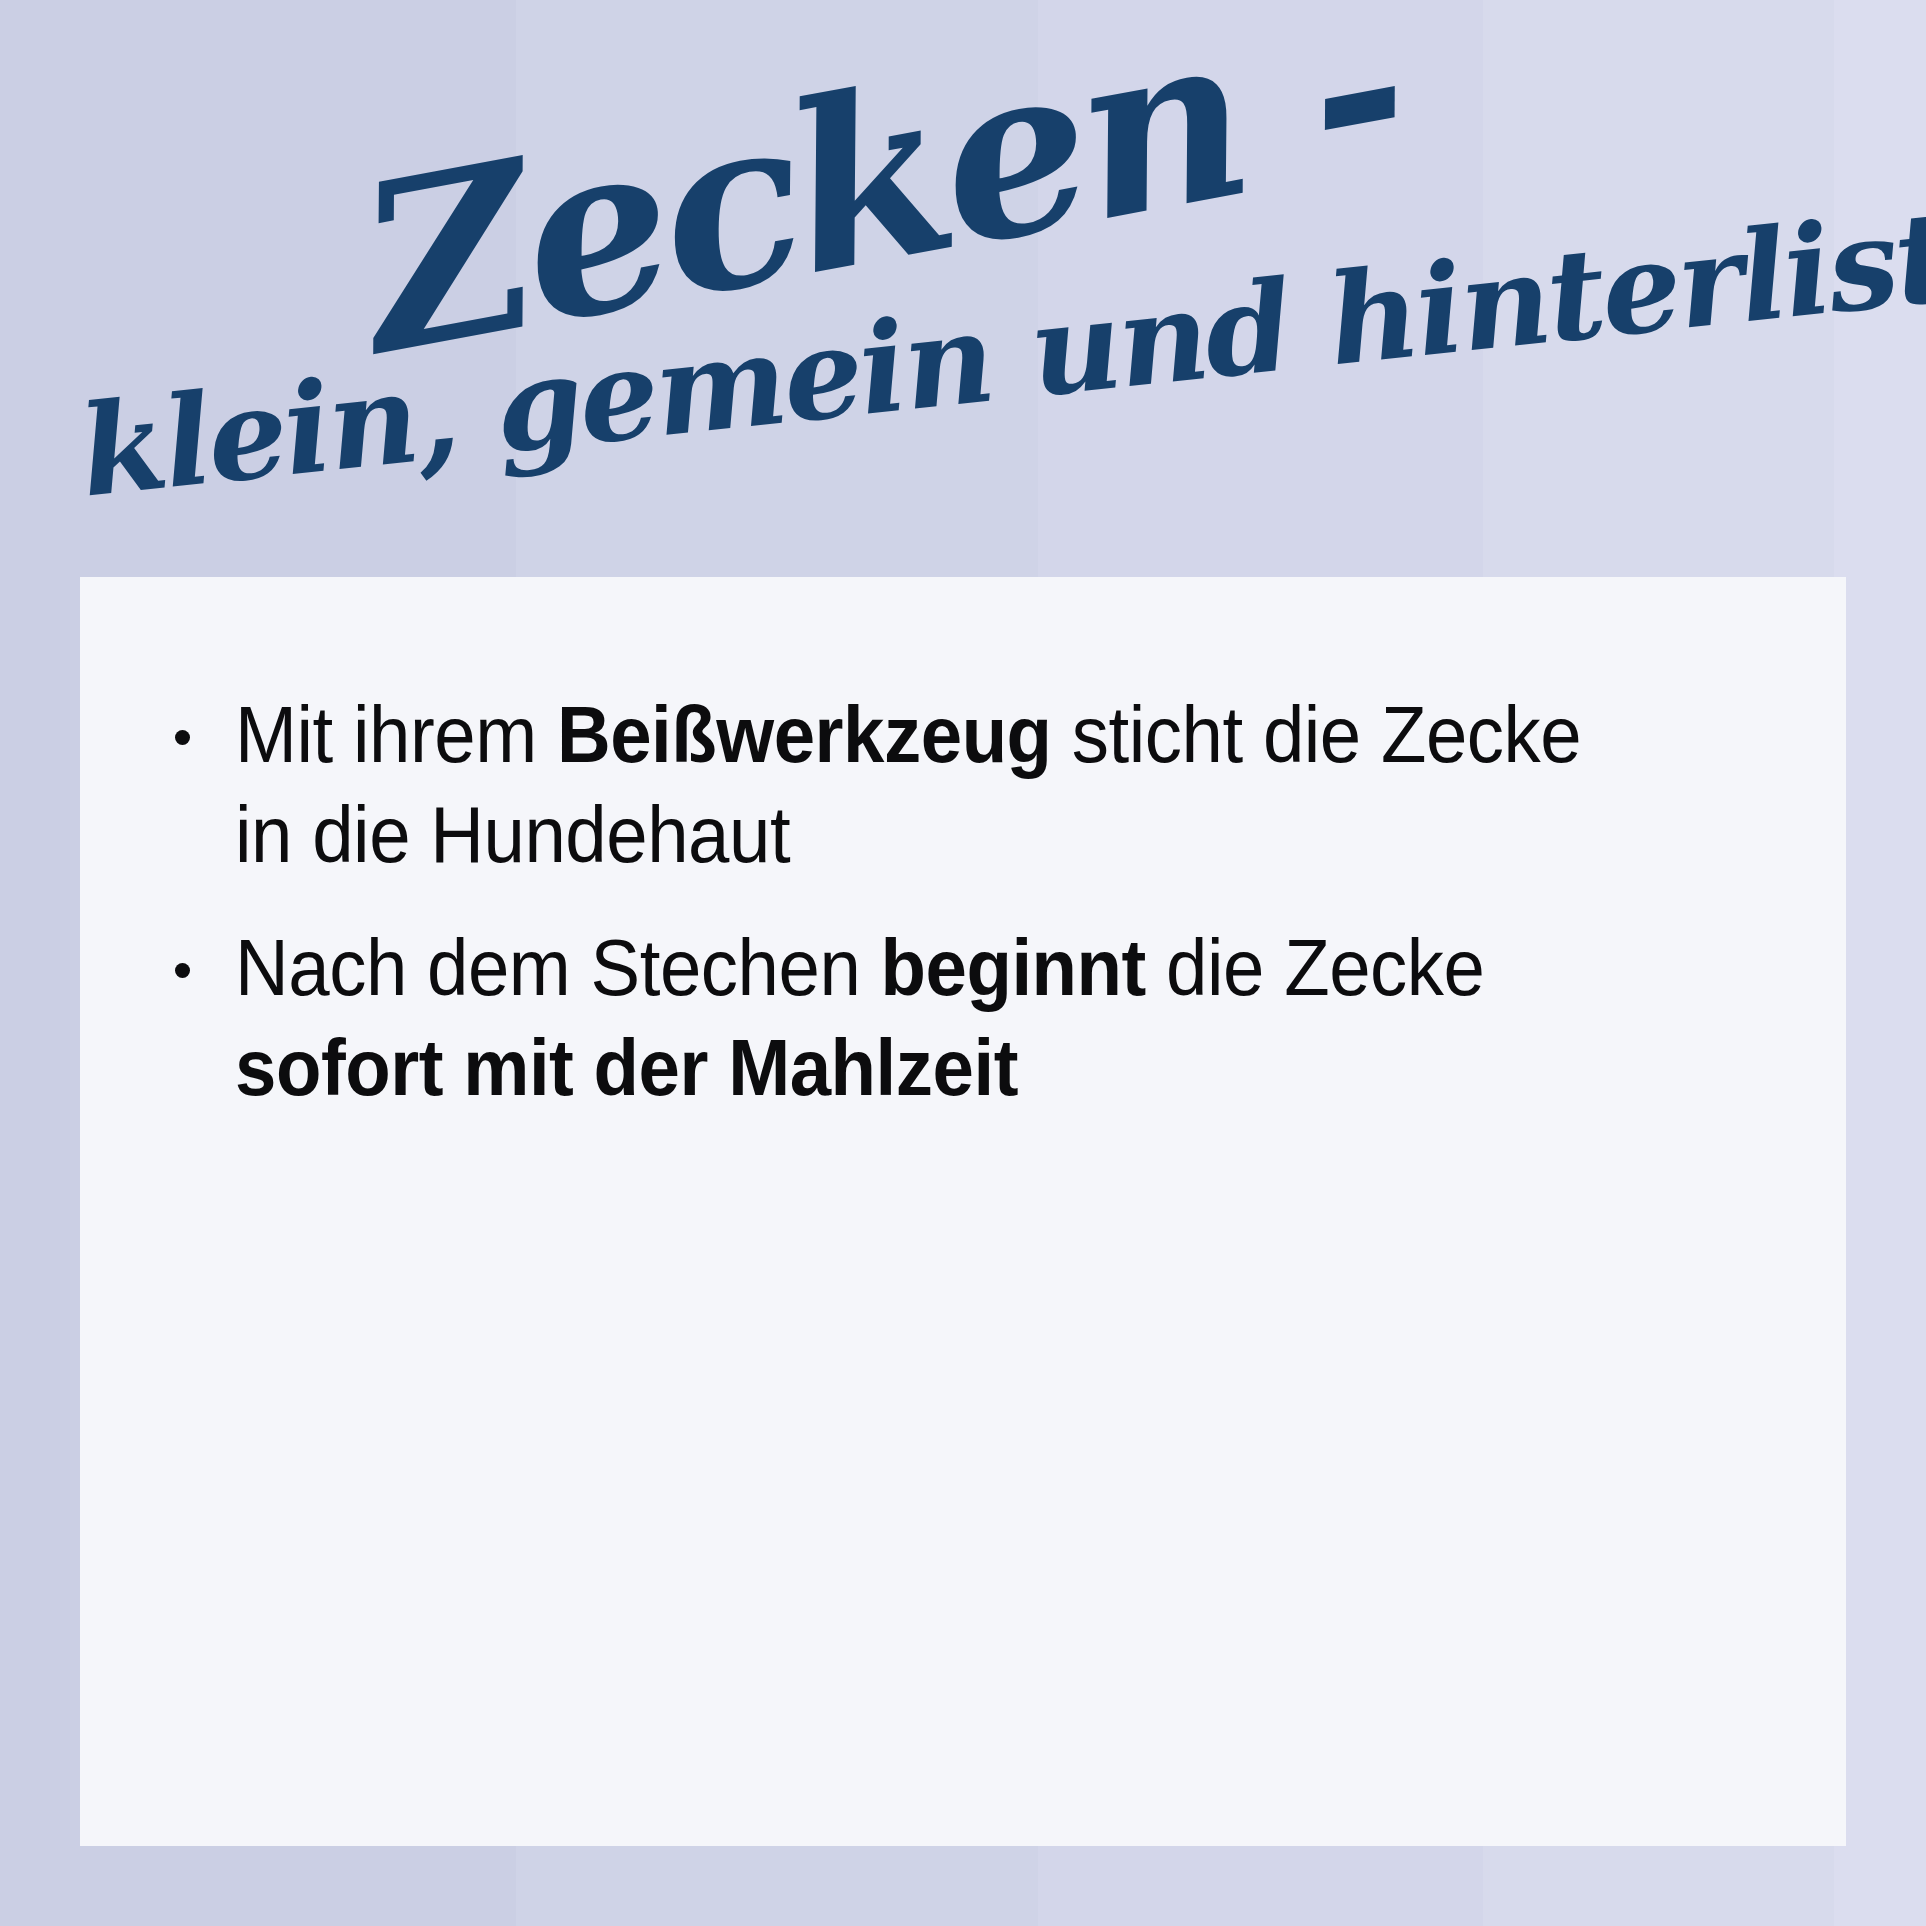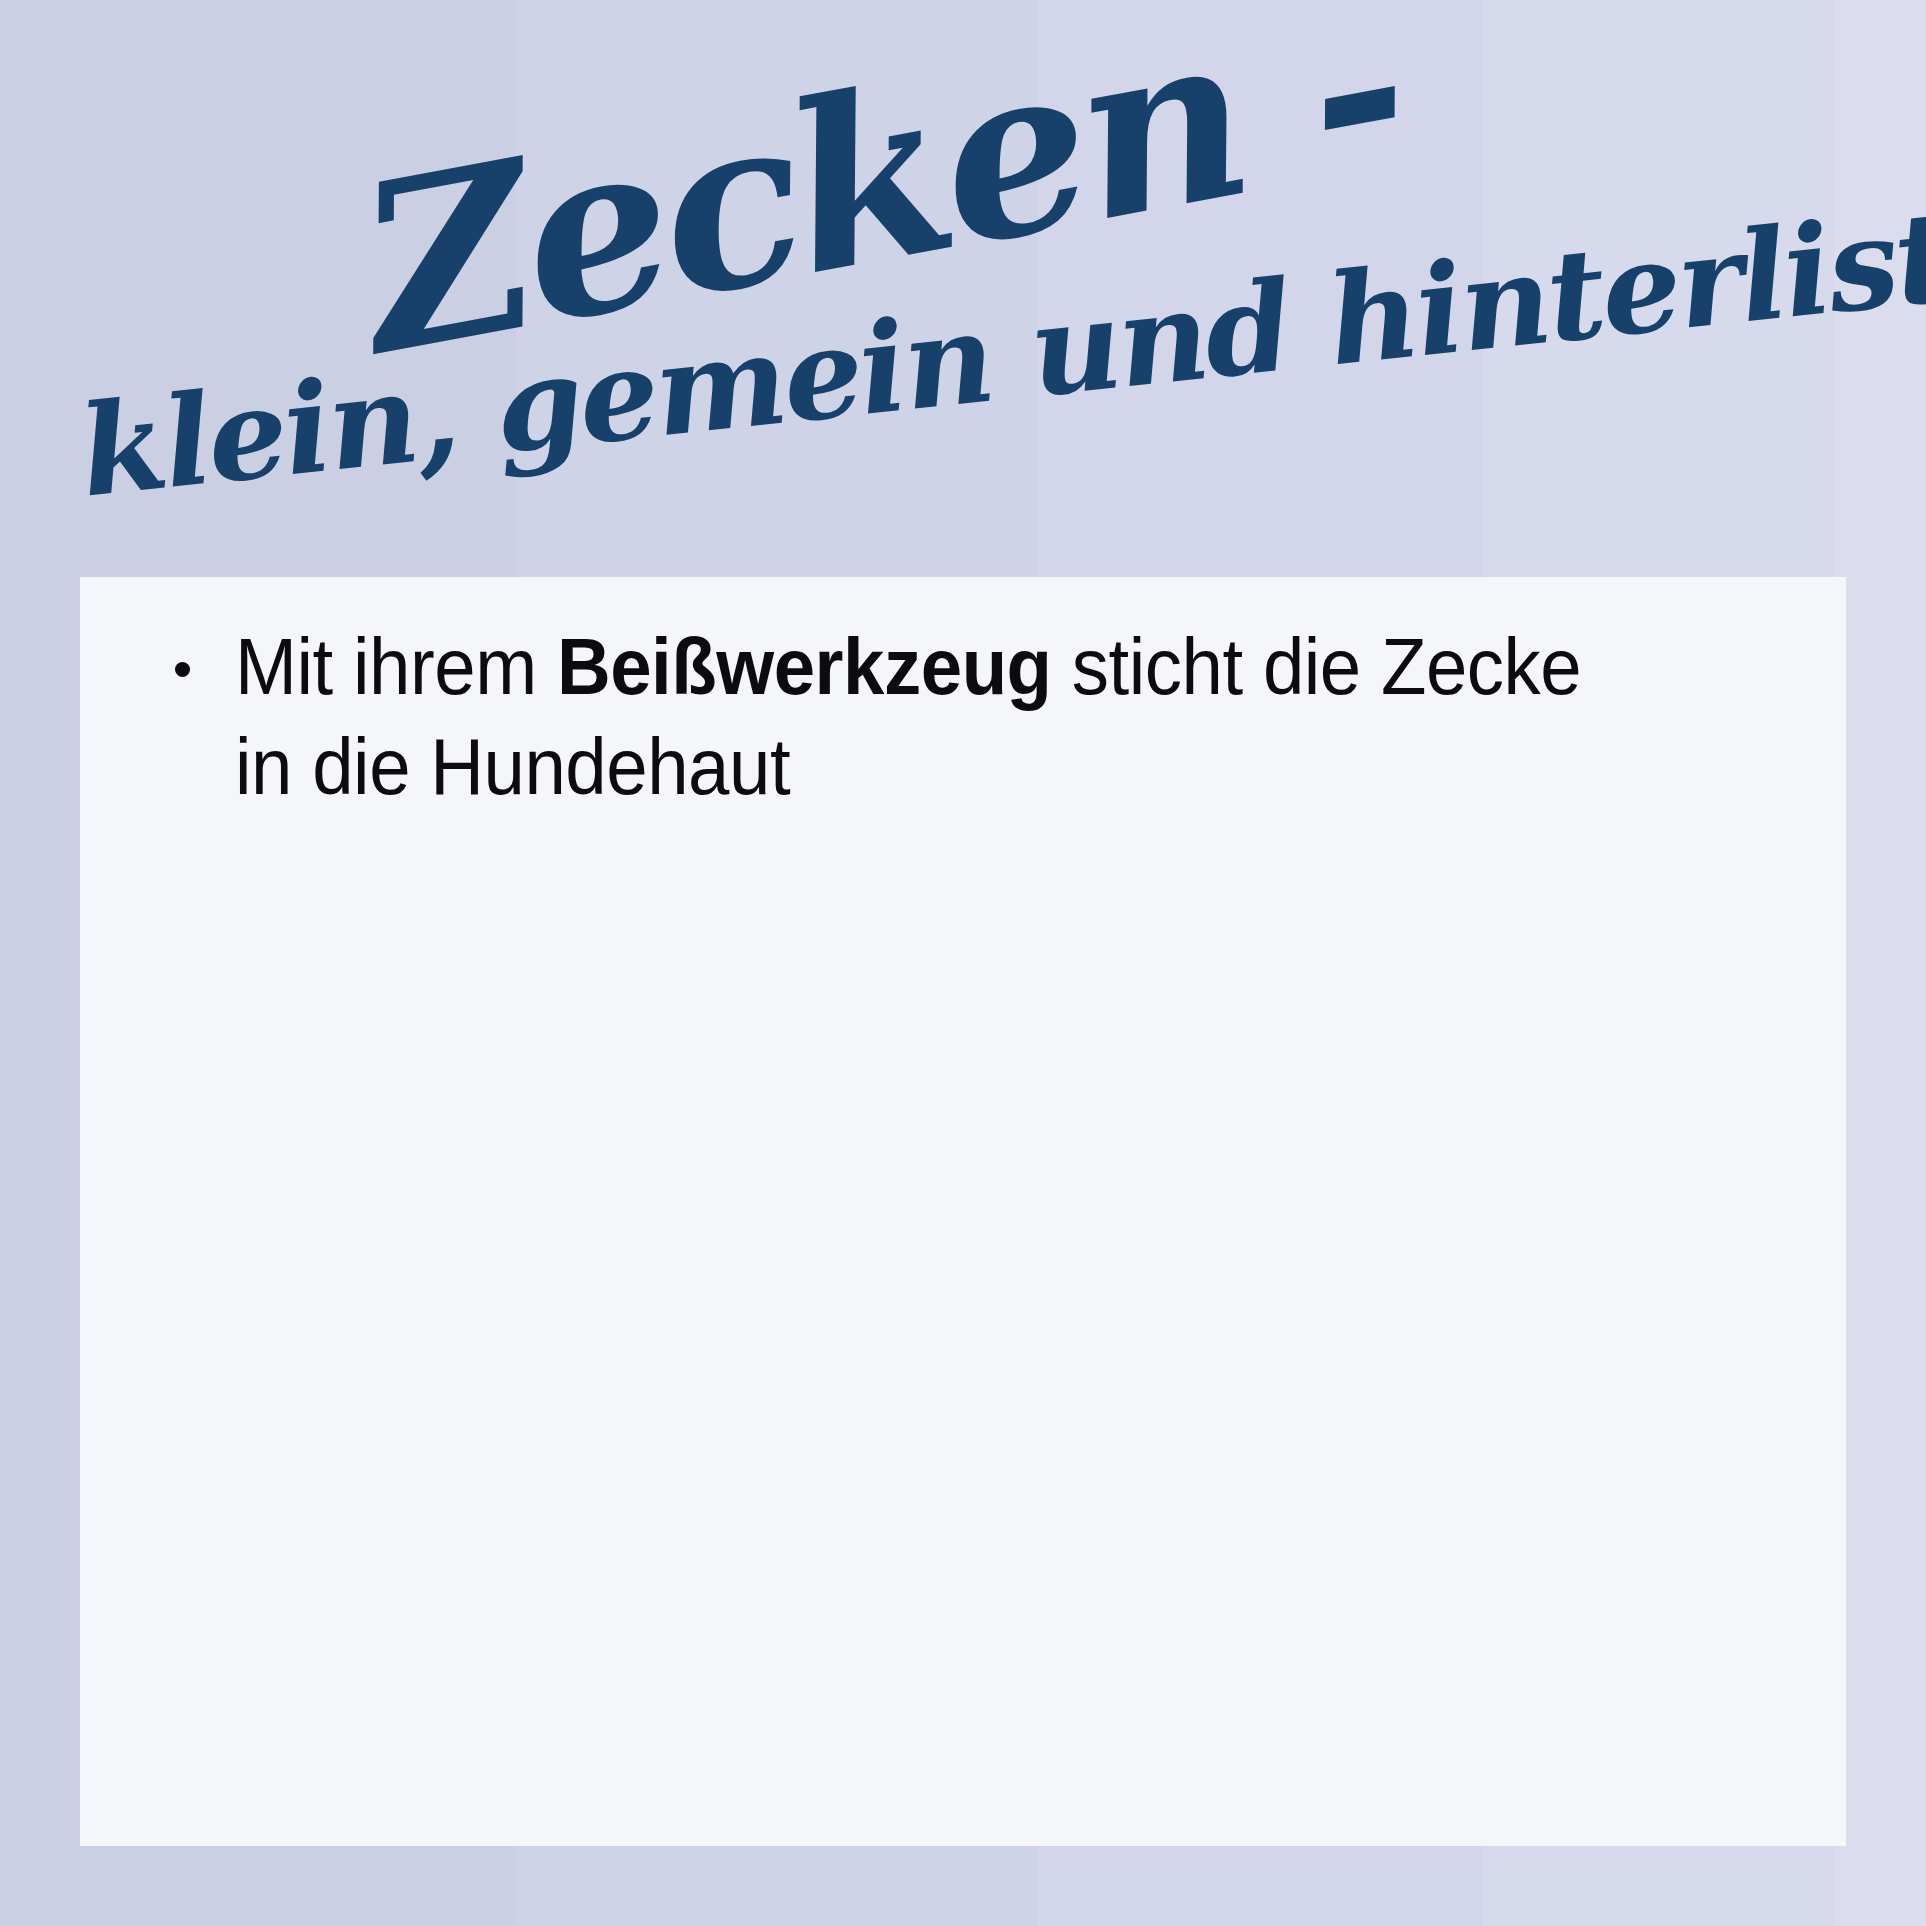--- a/index.html
+++ b/index.html
@@ -47,21 +47,21 @@
     left: 80px;
     top: 577px;
     width: 1766px;
     height: 1269px;
     background: var(--card, #f5f6fa);
     overflow: hidden;
   }
 
   ul.bullets {
     list-style: none;
-    margin: 40px 0 0 0;
+    margin: 108px 0 0 0;
     padding: 0 8px 0 155px;
   }
   li.bullet {
     position: relative;
     margin: 0 0 33px 0;
     font-size: 80px;
     line-height: 100px;
     color: var(--text, #0c0c0e);
     letter-spacing: -0.5px;
   }
@@ -94,15 +94,22 @@
 
 <div class="card">
   <ul class="bullets">
       <li class="bullet">
         <span class="dot" style="background: rgb(12, 12, 14);"></span>
         <span class="txt">
           <span class="line"><span>Mit ihrem </span><span class="b">Beißwerkzeug</span><span> sticht die Zecke</span></span>
           <span class="line"><span>in die Hundehaut</span></span>
         </span>
       </li>
+      <li class="bullet">
+        <span class="dot" style="background: rgb(12, 12, 14);"></span>
+        <span class="txt">
+          <span class="line"><span>Nach dem Stechen </span><span class="b">beginnt</span><span> die Zecke</span></span>
+          <span class="line"><span class="b">sofort mit der Mahlzeit</span></span>
+        </span>
+      </li>
     </ul>
 </div>
 
 
 </body></html>

